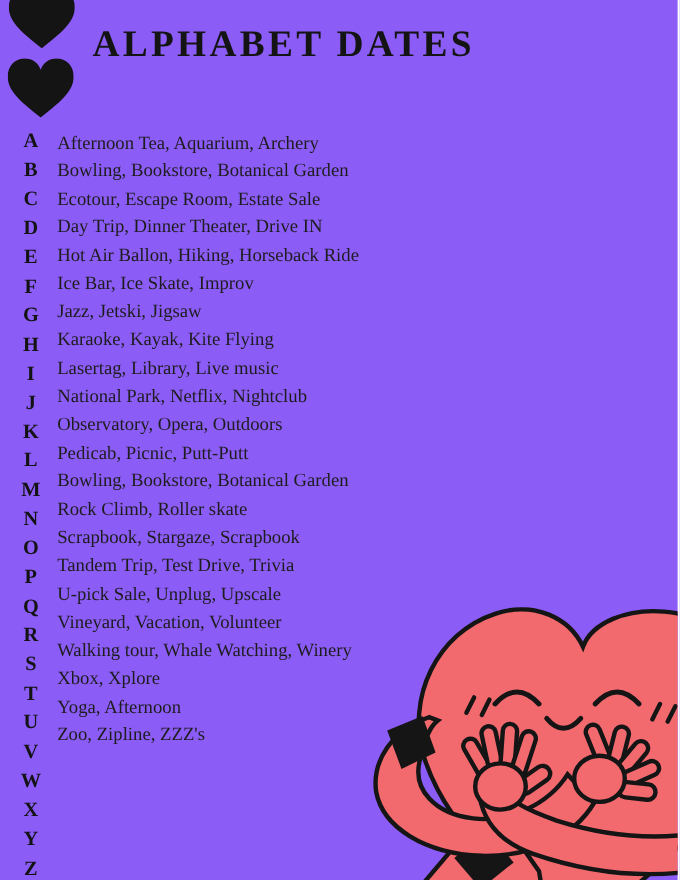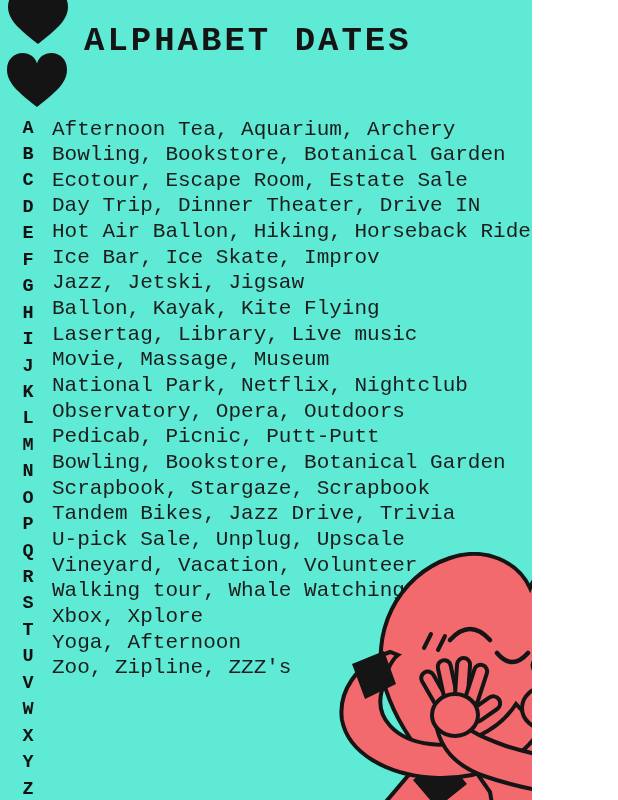--- a/index.html
+++ b/index.html
@@ -1,38 +1,38 @@
 <!DOCTYPE html>
 <html><head>
 <meta charset="utf-8">
 <style>
   html,body{margin:0;padding:0;}
   .page{
-    position:relative;width:532px;height:800px;overflow:hidden;
-    background:#5eead4;
-    font-family:Liberation Mono, monospace;
+    position:relative;width:616px;height:800px;overflow:hidden;
+    background:#8b5cf6;
+    font-family:Liberation Serif, serif;
   }
   .title{
     position:absolute;left:84px;top:22px;
     font-size:34px;font-weight:800;letter-spacing:3px;
     color:#141414;white-space:nowrap;
   }
   .hearts-badge{position:absolute;left:0;top:0;width:80px;height:115px;}
   .hearts-badge svg{position:absolute;}
   .letters-col{
     position:absolute;left:14px;top:115.6px;width:28px;text-align:center;
   }
   .letter{
     height:26.44px;line-height:26.44px;
     font-size:18.5px;font-weight:700;color:#131313;
   }
   .items-col{position:absolute;left:52px;top:116.5px;}
   .item{
     height:25.66px;line-height:25.66px;
-    font-size:21px;color:#1d1d1d;white-space:nowrap;
+    font-size:17px;color:#1d1d1d;white-space:nowrap;
   }
   .character{position:absolute;left:338px;top:552px;width:280px;height:248px;}
 </style>
 </head>
 <body>
 
 <div class="page">
 
   <div class="hearts-badge">
     <svg style="left:8px;top:-12px;" width="60" height="58" viewBox="0 0 58 52">
@@ -75,29 +75,29 @@
     </div>
 
   <div class="items-col">
       <div class="item">Afternoon Tea, Aquarium, Archery</div>
       <div class="item">Bowling, Bookstore, Botanical Garden</div>
       <div class="item">Ecotour, Escape Room, Estate Sale</div>
       <div class="item">Day Trip, Dinner Theater, Drive IN</div>
       <div class="item">Hot Air Ballon, Hiking, Horseback Ride</div>
       <div class="item">Ice Bar, Ice Skate, Improv</div>
       <div class="item">Jazz, Jetski, Jigsaw</div>
-      <div class="item">Ballon, Kayak, Kite Flying</div>
+      <div class="item">Karaoke, Kayak, Kite Flying</div>
       <div class="item">Lasertag, Library, Live music</div>
-      <div class="item">Movie, Massage, Museum</div>
       <div class="item">National Park, Netflix, Nightclub</div>
       <div class="item">Observatory, Opera, Outdoors</div>
       <div class="item">Pedicab, Picnic, Putt-Putt</div>
       <div class="item">Bowling, Bookstore, Botanical Garden</div>
+      <div class="item">Rock Climb, Roller skate</div>
       <div class="item">Scrapbook, Stargaze, Scrapbook</div>
-      <div class="item">Tandem Bikes, Jazz Drive, Trivia</div>
+      <div class="item">Tandem Trip, Test Drive, Trivia</div>
       <div class="item">U-pick Sale, Unplug, Upscale</div>
       <div class="item">Vineyard, Vacation, Volunteer</div>
       <div class="item">Walking tour, Whale Watching, Winery</div>
       <div class="item">Xbox, Xplore</div>
       <div class="item">Yoga, Afternoon</div>
       <div class="item">Zoo, Zipline, ZZZ's</div>
     </div>
 
   <svg class="character" viewBox="0 0 280 248" fill="none">
 

